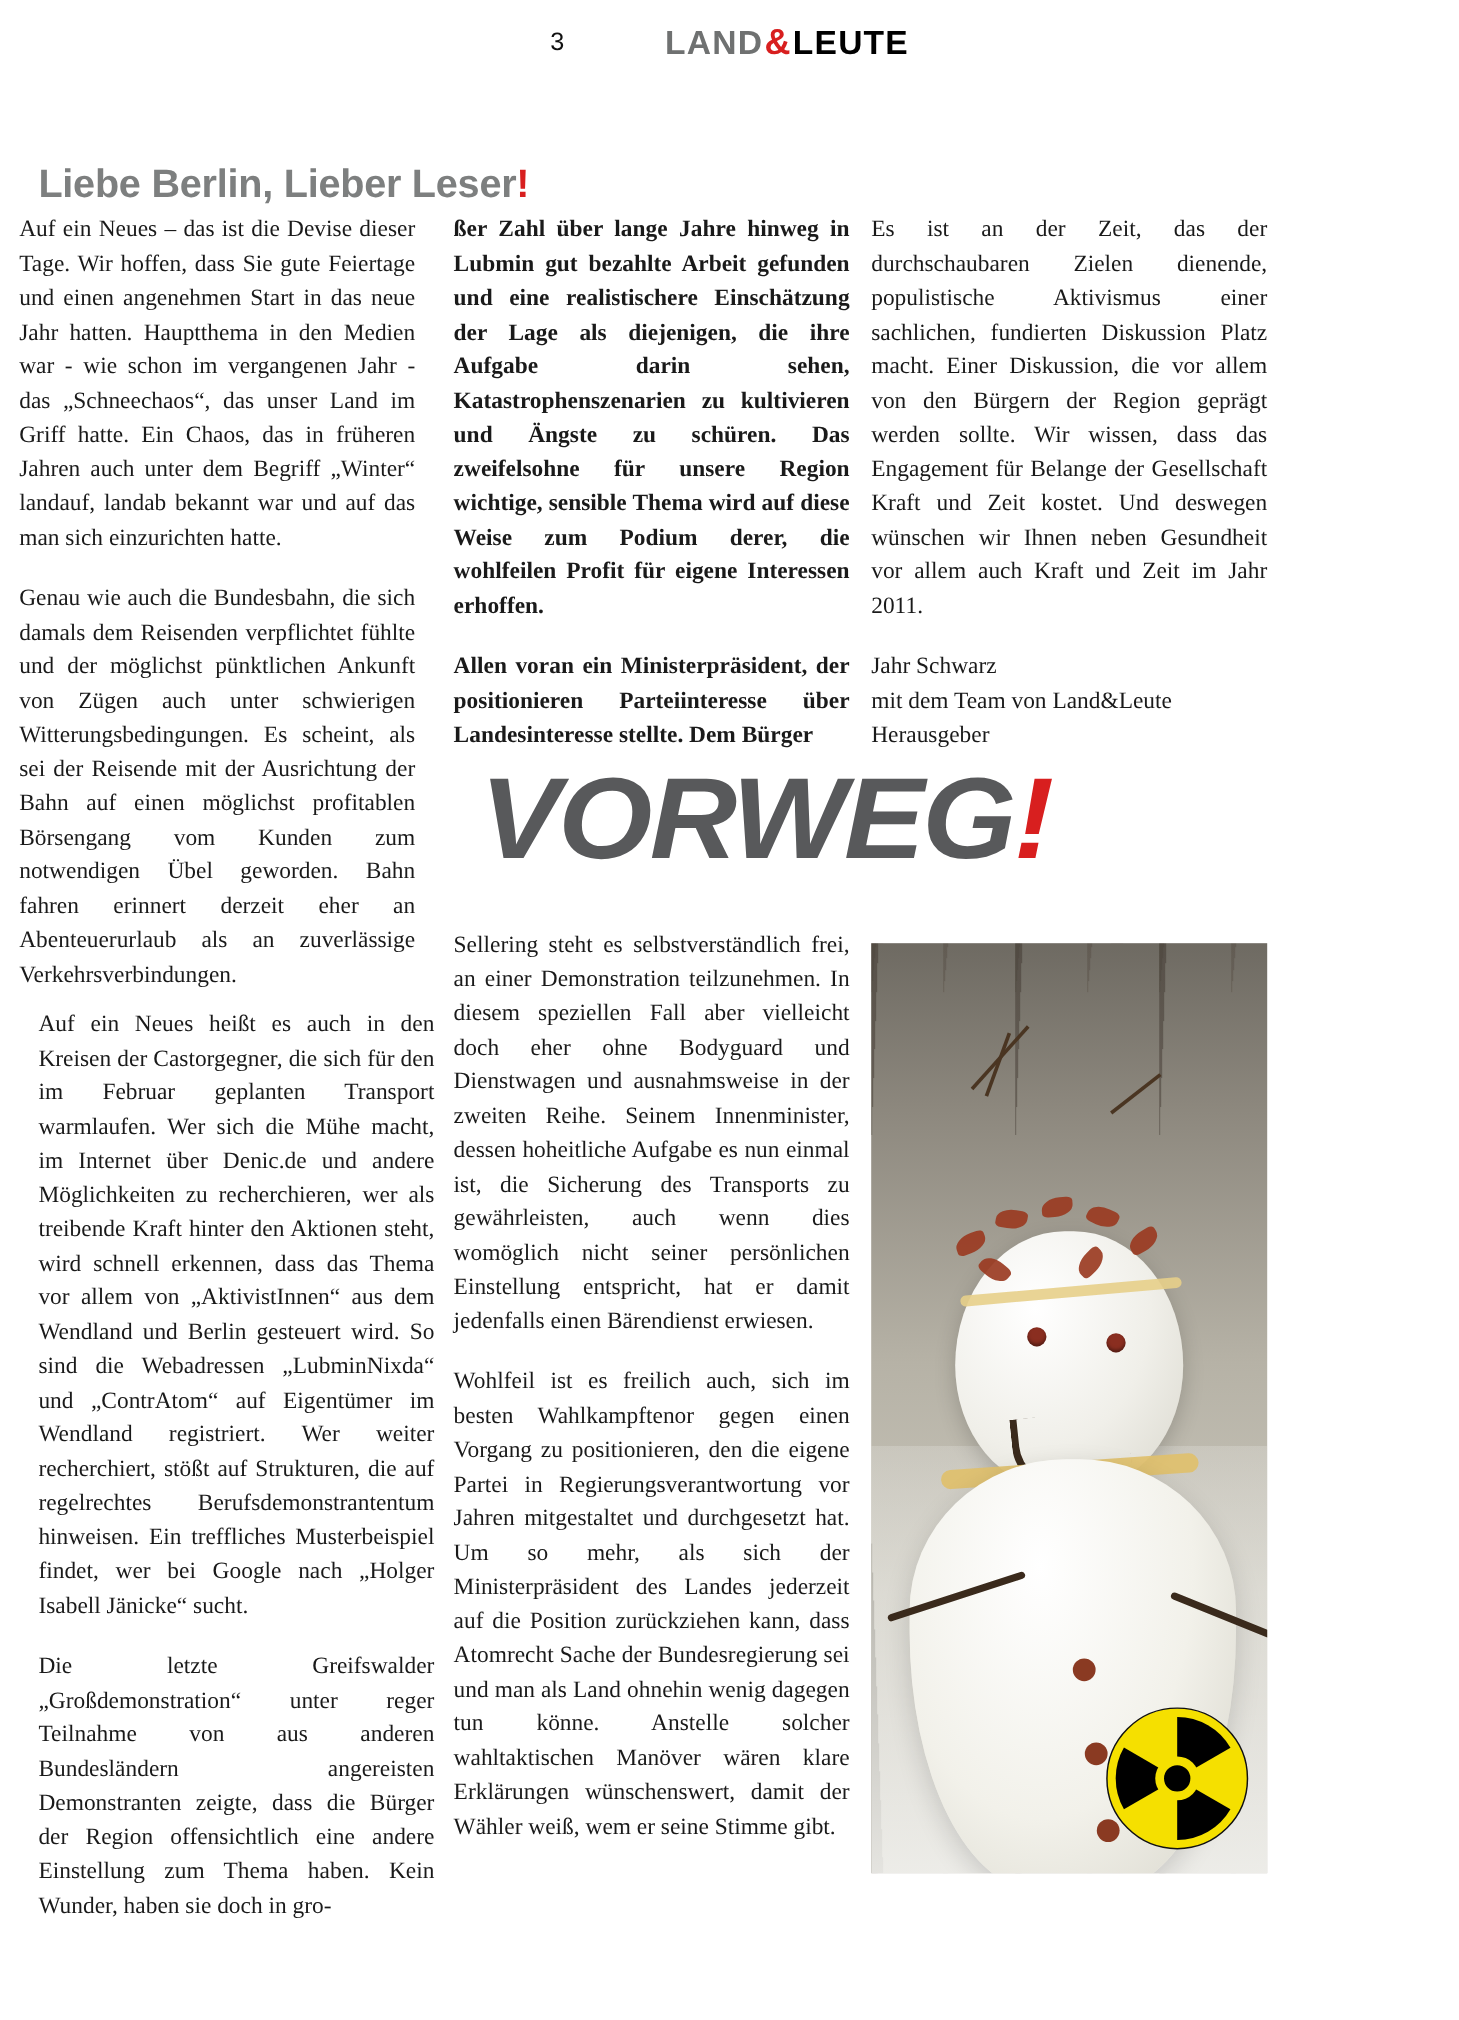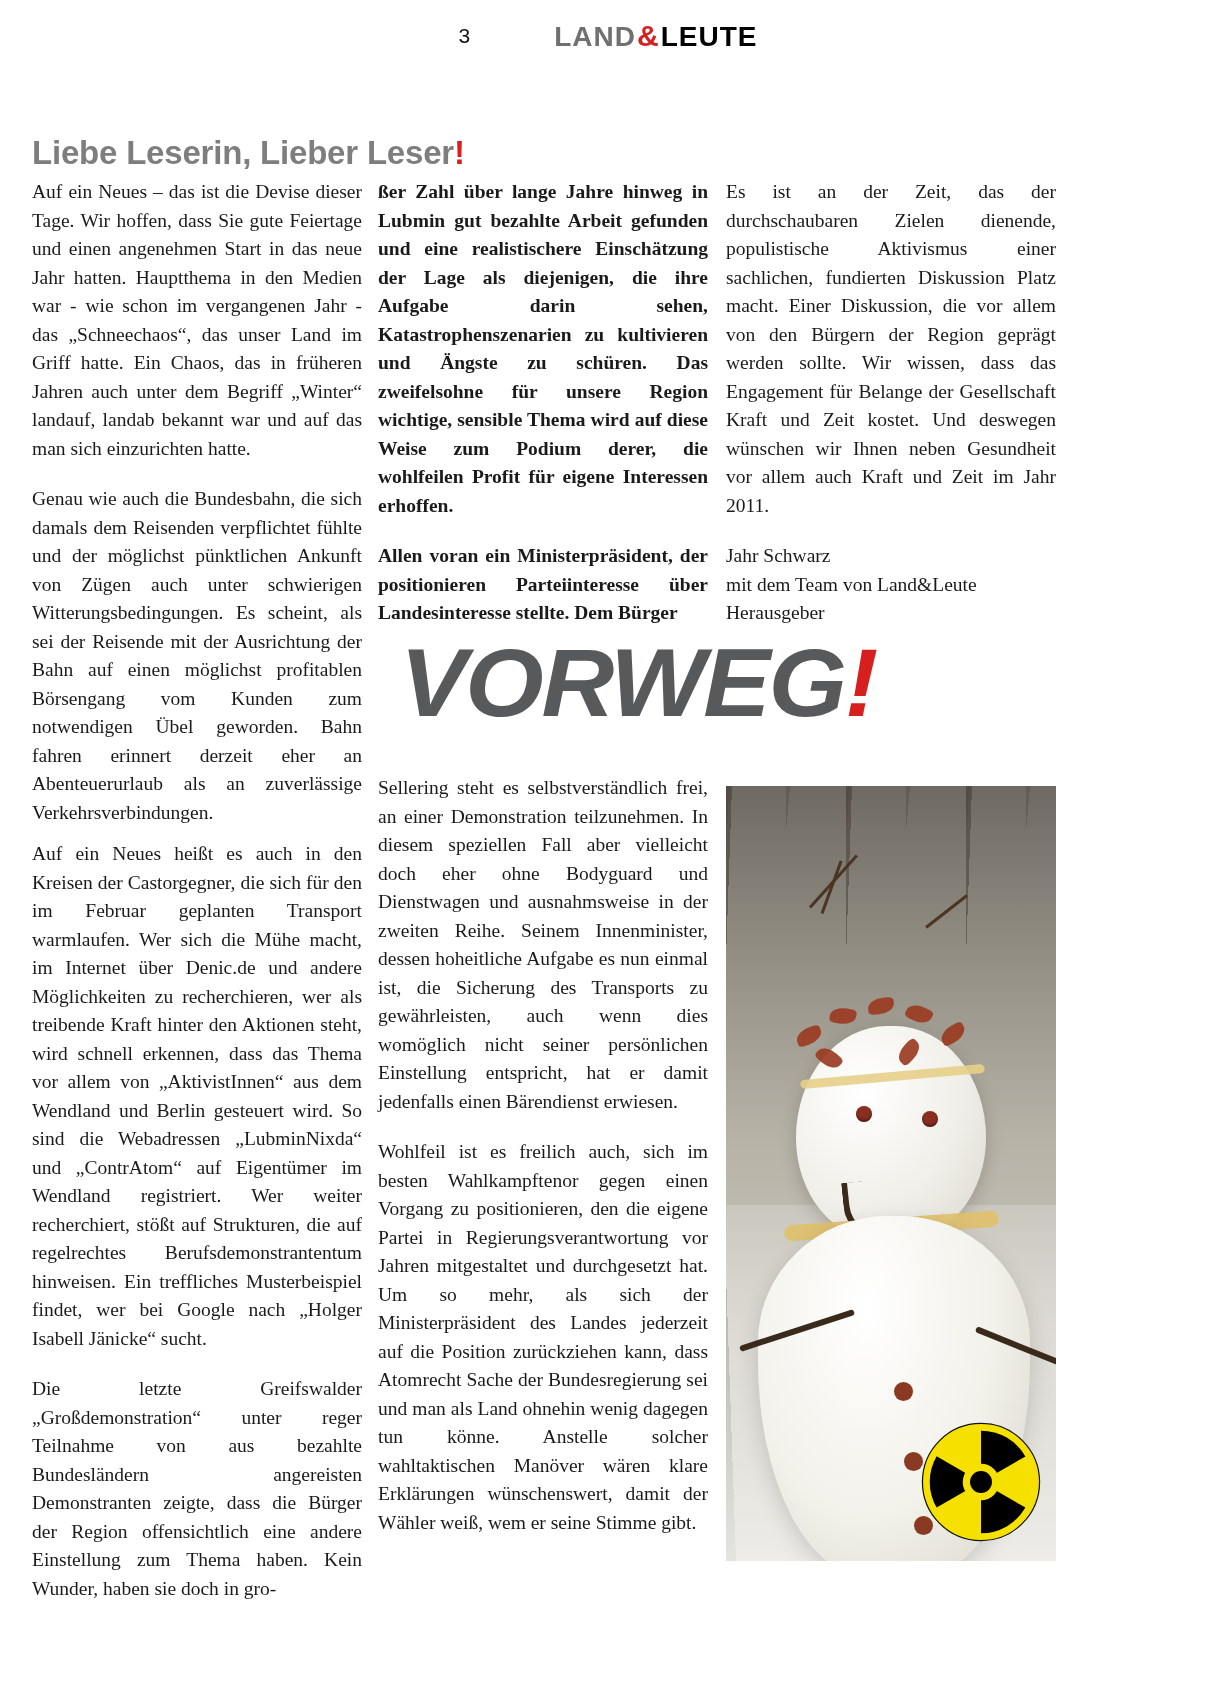--- a/index.html
+++ b/index.html
@@ -80,21 +80,21 @@
     position: absolute;
     font-size: 19.5px;
     line-height: 28.5px;
     text-align: justify;
     text-justify: inter-word;
     hyphens: manual;
   }
   .col p {
     margin: 0 0 22px 0;
   }
-  #col1 { left: 32px;  top: 178px; width: 330px; }
+  #col1 { left: 16px;  top: 178px; width: 330px; }
   #col2 { left: 378px; top: 178px; width: 330px; font-weight: bold; }
   #col3 { left: 726px; top: 178px; width: 330px; }
 
   .signature p { margin: 0; }
 
   
   .vorweg {
     position: absolute;
     left: 400px;
     top: 638px;
@@ -263,21 +263,21 @@
   <div class="masthead">
     <span class="folio">3</span>
     <span class="brand">
       <span class="b-land">LAND</span>
       <span class="b-amp">&amp;</span>
       <span class="b-leute">LEUTE</span>
     </span>
   </div>
 
   <h1 class="headline">
-    <span>Liebe Leserin, Lieber Leser</span><span class="excl">!</span>
+    <span>Liebe Berlin, Lieber Leser</span><span class="excl">!</span>
   </h1>
 
   <div class="col" id="col1">
     <p>Auf ein Neues – das ist die Devise dieser Tage. Wir hoffen, dass Sie gute Feiertage und einen angenehmen Start in das neue Jahr hatten. Hauptthema in den Medien war - wie schon im vergangenen Jahr - das „Schneechaos“, das unser Land im Griff hatte. Ein Chaos, das in früheren Jahren auch unter dem Begriff „Winter“ landauf, landab bekannt war und auf das man sich einzurichten hatte.</p>
     <p>Genau wie auch die Bundesbahn, die sich damals dem Reisenden verpflichtet fühlte und der möglichst pünktlichen Ankunft von Zügen auch unter schwierigen Witterungsbedingungen. Es scheint, als sei der Reisende mit der Ausrichtung der Bahn auf einen möglichst profitablen Börsengang vom Kunden zum notwendigen Übel geworden. Bahn fahren erinnert derzeit eher an Abenteuerurlaub als an zuverlässige Verkehrsverbindungen.</p>
   </div>
 
   <div class="col" id="col2">
     <p>ßer Zahl über lange Jahre hinweg in Lubmin gut bezahlte Arbeit gefunden und eine realistischere Einschätzung der Lage als diejenigen, die ihre Aufgabe darin sehen, Katastrophenszenarien zu kultivieren und Ängste zu schüren. Das zweifelsohne für unsere Region wichtige, sensible Thema wird auf diese Weise zum Podium derer, die wohlfeilen Profit für eigene Interessen erhoffen.</p>
     <p>Allen voran ein Ministerpräsident, der positionieren Parteiinteresse über Landesinteresse stellte. Dem Bürger</p>
@@ -291,21 +291,21 @@
       <p>Herausgeber</p>
     </div>
   </div>
 
   <div class="vorweg">
     <span>VORWEG</span><span class="v-excl">!</span>
   </div>
 
   <div class="col" id="col-left-lower">
     <p>Auf ein Neues heißt es auch in den Kreisen der Castorgegner, die sich für den im Februar geplanten Transport warmlaufen. Wer sich die Mühe macht, im Internet über Denic.de und andere Möglichkeiten zu recherchieren, wer als treibende Kraft hinter den Aktionen steht, wird schnell erkennen, dass das Thema vor allem von „AktivistInnen“ aus dem Wendland und Berlin gesteuert wird. So sind die Webadressen „LubminNixda“ und „ContrAtom“ auf Eigentümer im Wendland registriert. Wer weiter recherchiert, stößt auf Strukturen, die auf regelrechtes Berufsdemonstrantentum hinweisen. Ein treffliches Musterbeispiel findet, wer bei Google nach „Holger Isabell Jänicke“ sucht.</p>
-    <p>Die letzte Greifswalder „Großdemonstration“ unter reger Teilnahme von aus bezahlte Bundesländern angereisten Demonstranten zeigte, dass die Bürger der Region offensichtlich eine andere Einstellung zum Thema haben. Kein Wunder, haben sie doch in gro-</p>
+    <p>Die letzte Greifswalder „Großdemonstration“ unter reger Teilnahme von aus anderen Bundesländern angereisten Demonstranten zeigte, dass die Bürger der Region offensichtlich eine andere Einstellung zum Thema haben. Kein Wunder, haben sie doch in gro-</p>
   </div>
 
   <div class="col" id="col-mid-lower">
     <p>Sellering steht es selbstverständlich frei, an einer Demonstration teilzunehmen. In diesem speziellen Fall aber vielleicht doch eher ohne Bodyguard und Dienstwagen und ausnahmsweise in der zweiten Reihe. Seinem Innenminister, dessen hoheitliche Aufgabe es nun einmal ist, die Sicherung des Transports zu gewährleisten, auch wenn dies womöglich nicht seiner persönlichen Einstellung entspricht, hat er damit jedenfalls einen Bärendienst erwiesen.</p>
     <p>Wohlfeil ist es freilich auch, sich im besten Wahlkampftenor gegen einen Vorgang zu positionieren, den die eigene Partei in Regierungsverantwortung vor Jahren mitgestaltet und durchgesetzt hat. Um so mehr, als sich der Ministerpräsident des Landes jederzeit auf die Position zurückziehen kann, dass Atomrecht Sache der Bundesregierung sei und man als Land ohnehin wenig dagegen tun könne. Anstelle solcher wahltaktischen Manöver wären klare Erklärungen wünschenswert, damit der Wähler weiß, wem er seine Stimme gibt.</p>
   </div>
 
   <div class="photo">
     <div class="trees"></div>
     <div class="snowfield"></div>

